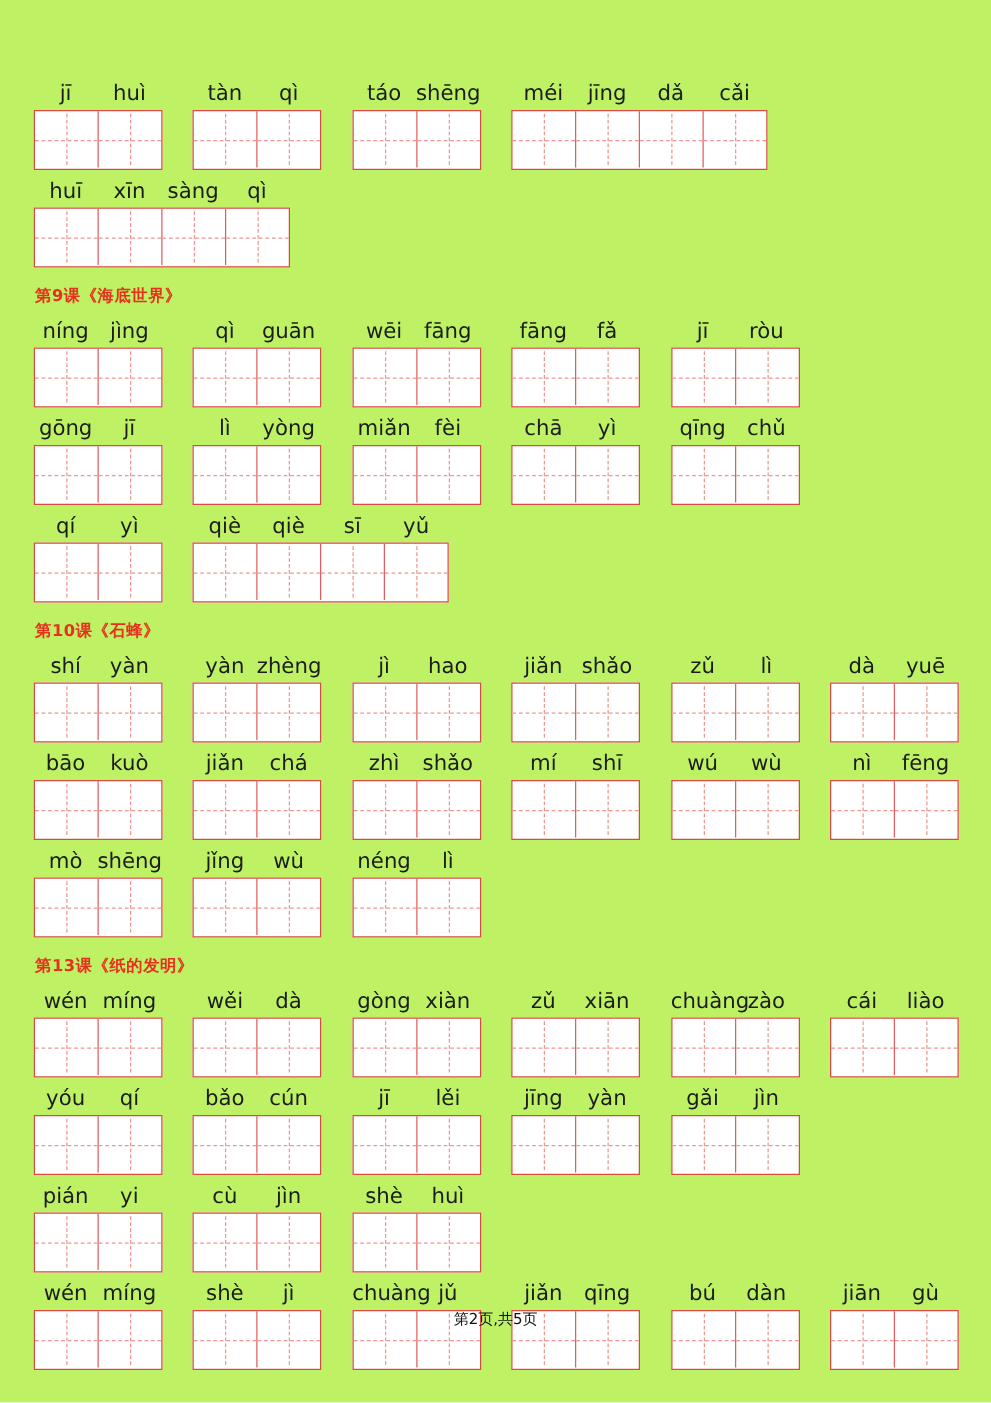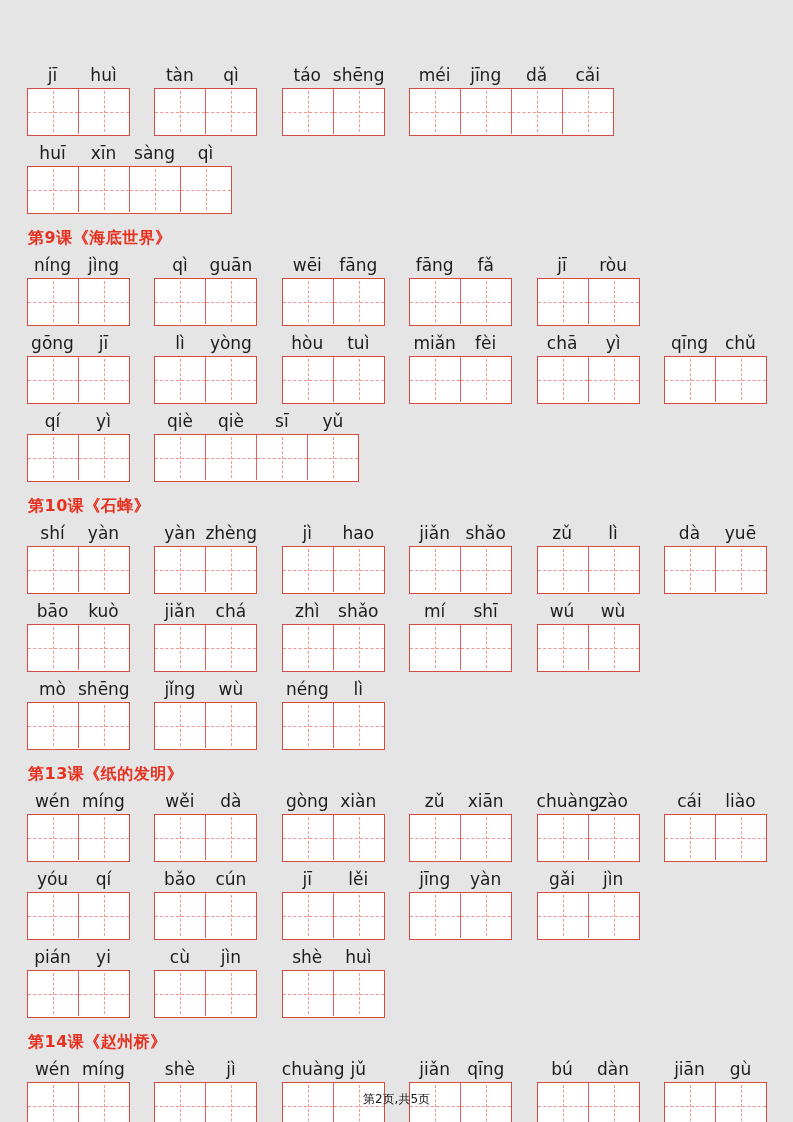--- a/index.html
+++ b/index.html
@@ -2,30 +2,30 @@
 <html style="--heading-red: #e8301f; --grid-border: #d94a41; --grid-line: #e06060; --grid-dash: #f0958f; --pinyin-color: #1c1c1c; --footer-color: #111111;"><head>
 <meta charset="utf-8">
 <style>
   html, body { margin: 0; padding: 0; background: #ffffff; }
   .page {
     position: relative;
     width: 793px;
     height: 1122px;
     box-sizing: border-box;
     padding: 62px 0 0 27px;
-    background: #e5e5e5;
+    background: #bef264;
     overflow: hidden;
     font-family: "DejaVu Sans", "Liberation Sans", sans-serif;
   }
   .section { }
   .heading {
     height: 20px;
     line-height: 20px;
     margin: 14px 0 4px 1px;
-    font-size: 16px;
+    font-size: 13px;
     font-weight: bold;
     color: var(--heading-red, #e8301f);
     letter-spacing: 0.5px;
   }
   .word-row {
     display: grid;
     grid-template-columns: repeat(6, 127.4px);
     height: 74px;
     margin-bottom: 4px;
   }
@@ -73,21 +73,21 @@
     position: absolute;
     top: 50%;
     left: 0;
     right: 0;
     border-top: 1px dashed var(--grid-dash, #f0958f);
   }
   .footer {
     position: absolute;
     left: 0;
     right: 0;
-    top: 1091px;
+    top: 1047px;
     text-align: center;
     font-size: 12px;
     color: var(--footer-color, #111111);
   }
 </style>
 </head>
 <body>
 
 <div class="page">
   <div id="sections">
@@ -225,30 +225,20 @@
               <span class="syll">lì</span>
               <span class="syll">yòng</span>
             </div>
             <div class="grid-box">
               <div class="cell"></div>
               <div class="cell"></div>
             </div>
           </div>
           <div class="word-group">
             <div class="pinyin-row">
-              <span class="syll">hòu</span>
-              <span class="syll">tuì</span>
-            </div>
-            <div class="grid-box">
-              <div class="cell"></div>
-              <div class="cell"></div>
-            </div>
-          </div>
-          <div class="word-group">
-            <div class="pinyin-row">
               <span class="syll">miǎn</span>
               <span class="syll">fèi</span>
             </div>
             <div class="grid-box">
               <div class="cell"></div>
               <div class="cell"></div>
             </div>
           </div>
           <div class="word-group">
             <div class="pinyin-row">
@@ -406,20 +396,30 @@
           <div class="word-group">
             <div class="pinyin-row">
               <span class="syll">wú</span>
               <span class="syll">wù</span>
             </div>
             <div class="grid-box">
               <div class="cell"></div>
               <div class="cell"></div>
             </div>
           </div>
+          <div class="word-group">
+            <div class="pinyin-row">
+              <span class="syll">nì</span>
+              <span class="syll">fēng</span>
+            </div>
+            <div class="grid-box">
+              <div class="cell"></div>
+              <div class="cell"></div>
+            </div>
+          </div>
         </div>
         <div class="word-row">
           <div class="word-group">
             <div class="pinyin-row">
               <span class="syll">mò</span>
               <span class="syll">shēng</span>
             </div>
             <div class="grid-box">
               <div class="cell"></div>
               <div class="cell"></div>
@@ -590,21 +590,20 @@
               <span class="syll">huì</span>
             </div>
             <div class="grid-box">
               <div class="cell"></div>
               <div class="cell"></div>
             </div>
           </div>
         </div>
       </div>
       <div class="section">
-        <div class="heading">第14课《赵州桥》</div>
         <div class="word-row">
           <div class="word-group">
             <div class="pinyin-row">
               <span class="syll">wén</span>
               <span class="syll">míng</span>
             </div>
             <div class="grid-box">
               <div class="cell"></div>
               <div class="cell"></div>
             </div>

